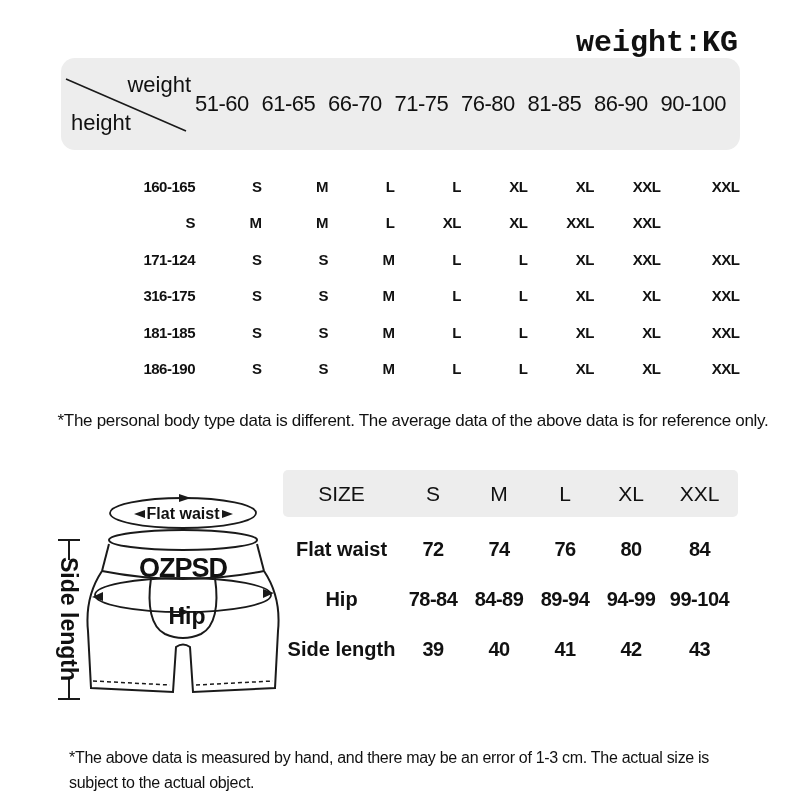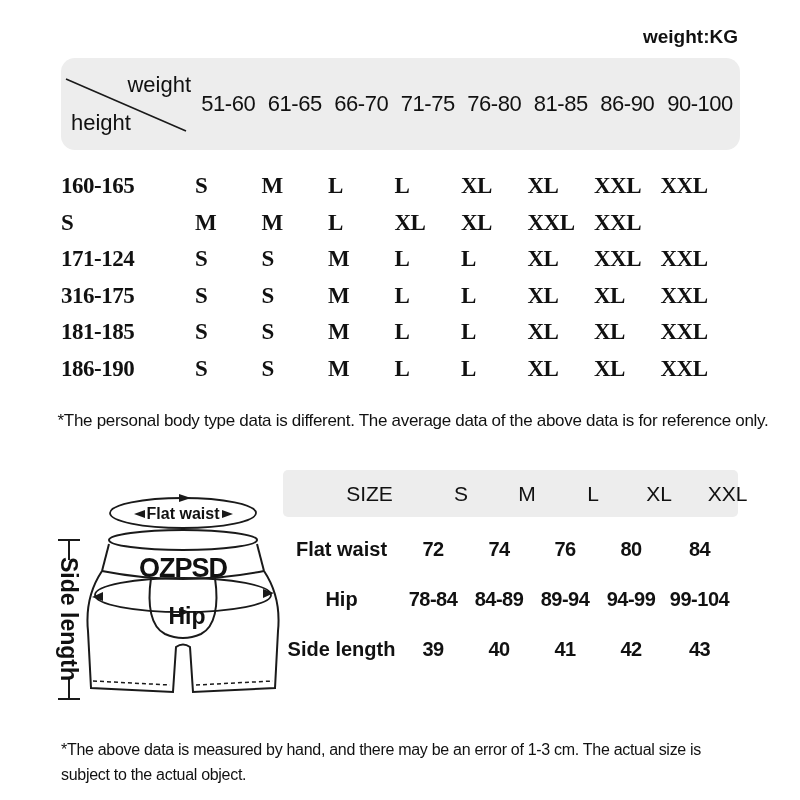--- a/index.html
+++ b/index.html
@@ -1,43 +1,43 @@
 <!DOCTYPE html>
 <html style="--header-bg: #ededed;"><head>
 <meta charset="utf-8">
 <style>
   html,body{margin:0;padding:0;background:#fff;}
   .page{position:relative;width:800px;height:800px;background:#fff;overflow:hidden;
         font-family:"Liberation Sans","DejaVu Sans",sans-serif;color:#111;}
   .units{position:absolute;top:26px;right:62px;display:flex;gap:28px;
-         font-size:19px;font-weight:700;}
+         font-size:30px;font-weight:700;font-family:Liberation Mono, monospace;}
   
   .t1{position:absolute;left:61px;top:58px;}
   .t1-head{display:grid;grid-template-columns:134px repeat(7,66.5px) 79px;
            height:92px;background:var(--header-bg,#ededed);border-radius:14px;
            align-items:center;}
-  .t1-head .th{text-align:center;font-size:22px;font-weight:400;letter-spacing:-0.5px;}
+  .t1-head .th{font-size:22px;font-weight:400;letter-spacing:-0.5px;}
   .corner{position:relative;height:72px;}
   .corner svg{position:absolute;left:0;top:0;}
   .corner .cw{position:absolute;right:4px;top:4px;font-size:22px;}
   .corner .ch{position:absolute;left:10px;bottom:4px;font-size:22px;}
   .t1-body{margin-top:18px;}
   .t1-row{display:grid;grid-template-columns:134px repeat(7,66.5px) 79px;
-          height:36.5px;align-items:center;text-align:left;
-          font-size:23px;font-weight:700;letter-spacing:-0.5px;font-family:Liberation Serif, serif;}
+          height:36.5px;align-items:center;text-align:right;
+          font-size:15px;font-weight:700;letter-spacing:-0.5px;}
   
   .note1{position:absolute;top:398px;left:0;width:100%;margin:13px;text-align:center;
          font-size:17px;letter-spacing:-0.3px;}
   .note2{position:absolute;top:737px;left:50%;transform:translateX(-50%);
-         width:678px;margin:0;font-size:16px;line-height:25px;letter-spacing:-0.3px;}
+         width:678px;margin:8px;font-size:16px;line-height:25px;letter-spacing:-0.3px;}
   
   .t2{position:absolute;left:283px;top:470px;width:455px;}
   .t2-head{display:grid;grid-template-columns:117px repeat(4,66px) 71px;height:47px;
            background:var(--header-bg,#ededed);border-radius:5px;align-items:center;
-           text-align:center;font-size:21px;font-weight:400;padding-left:28px;}
+           text-align:center;font-size:21px;font-weight:400;}
   .t2-row{display:grid;grid-template-columns:117px repeat(4,66px) 71px;
           align-items:center;text-align:center;font-size:20px;}
   .t2-row .lbl{font-weight:700;line-height:1.05;}
   .t2-row .val{font-weight:700;letter-spacing:-0.5px;}
   .t2-row:nth-child(1){height:46px;margin-top:9px;}
   .t2-row:nth-child(2){height:55px;}
   .t2-row:nth-child(3){height:45px;}
   .t2-row:nth-child(4){height:44px;}
   
   .diagram{position:absolute;left:50px;top:483px;}

